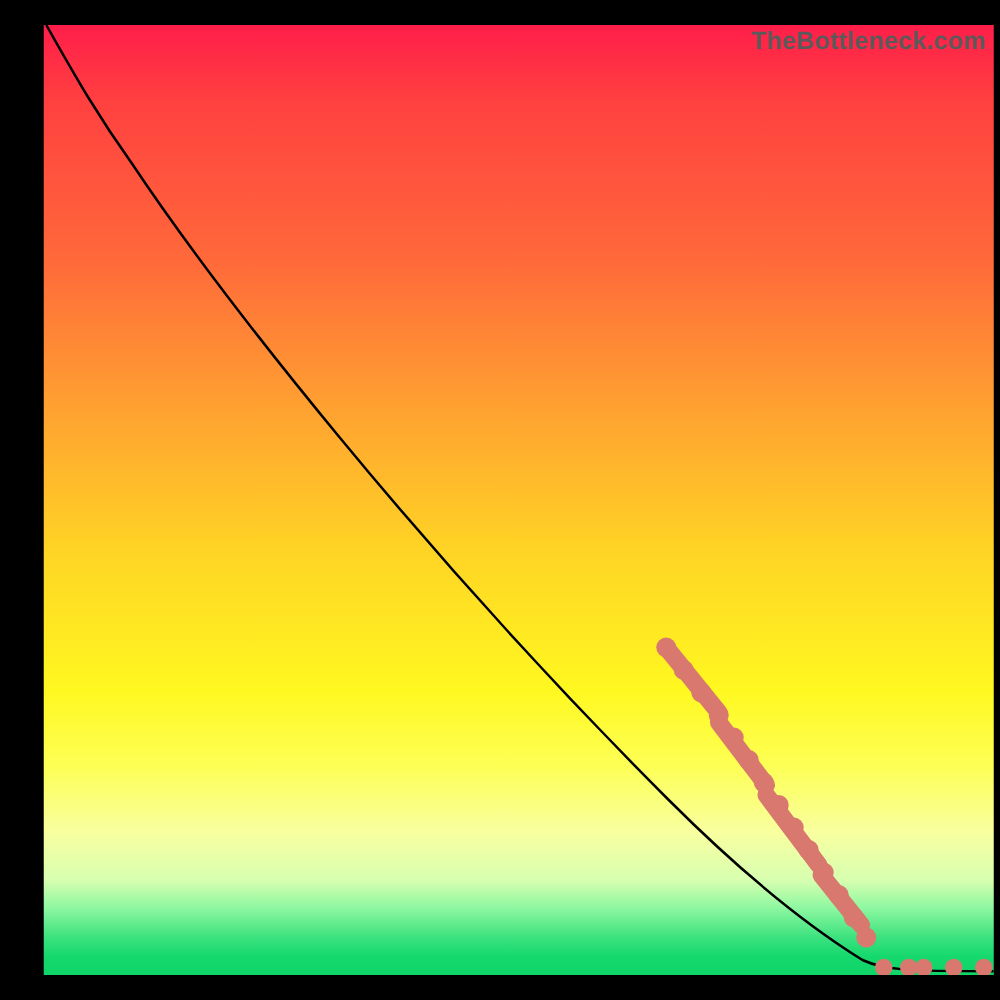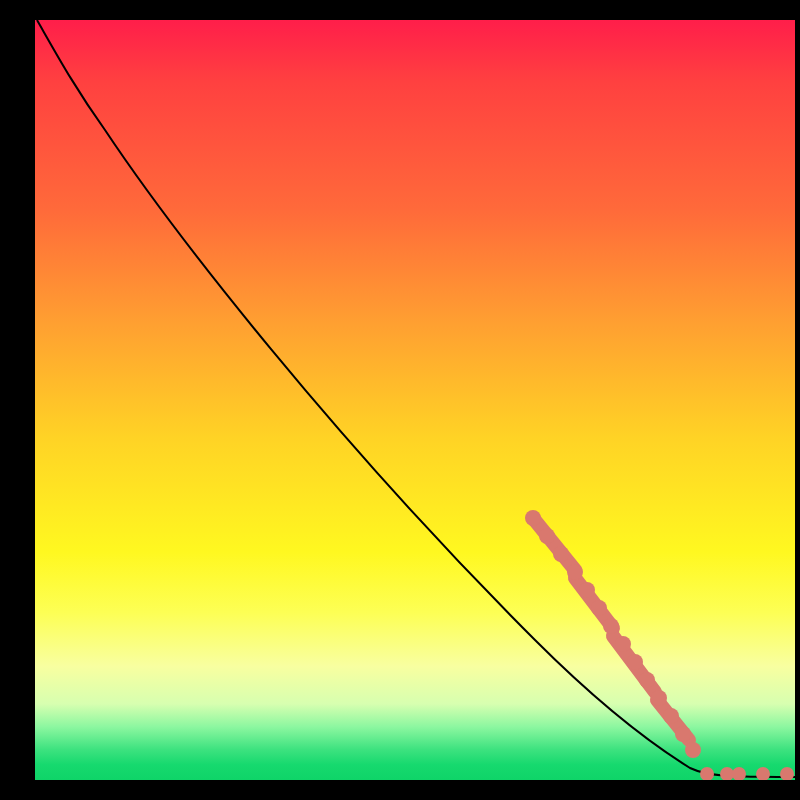--- a/index.html
+++ b/index.html
@@ -74,20 +74,21 @@
     fill: none;
   }
 </style>
 </head>
 <body>
 
 <div class="frame">
 
   <div class="plot-area">
 
+    <div class="attribution">TheBottleneck.com</div>
 
     <svg class="overlay" viewBox="0 0 760 760">
 
       <path class="curve" d="M 2 0
                C 22 35, 40 68, 70 110
                C 140 215, 300 420, 500 620
                C 560 680, 610 720, 655 748
                C 672 756, 690 757, 760 757"></path>
 
       <path class="thick" d="M 498 498 L 540 550"></path>

